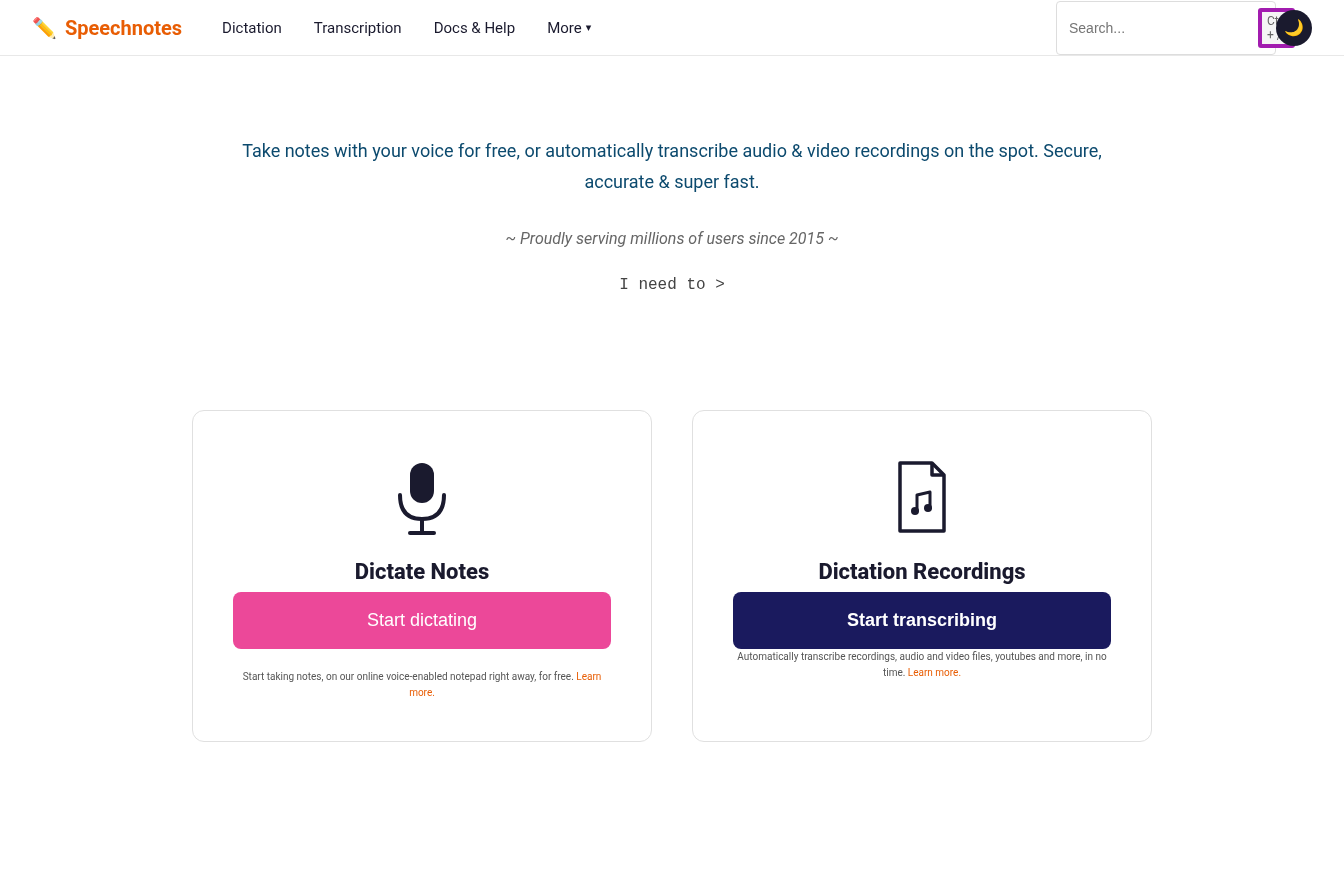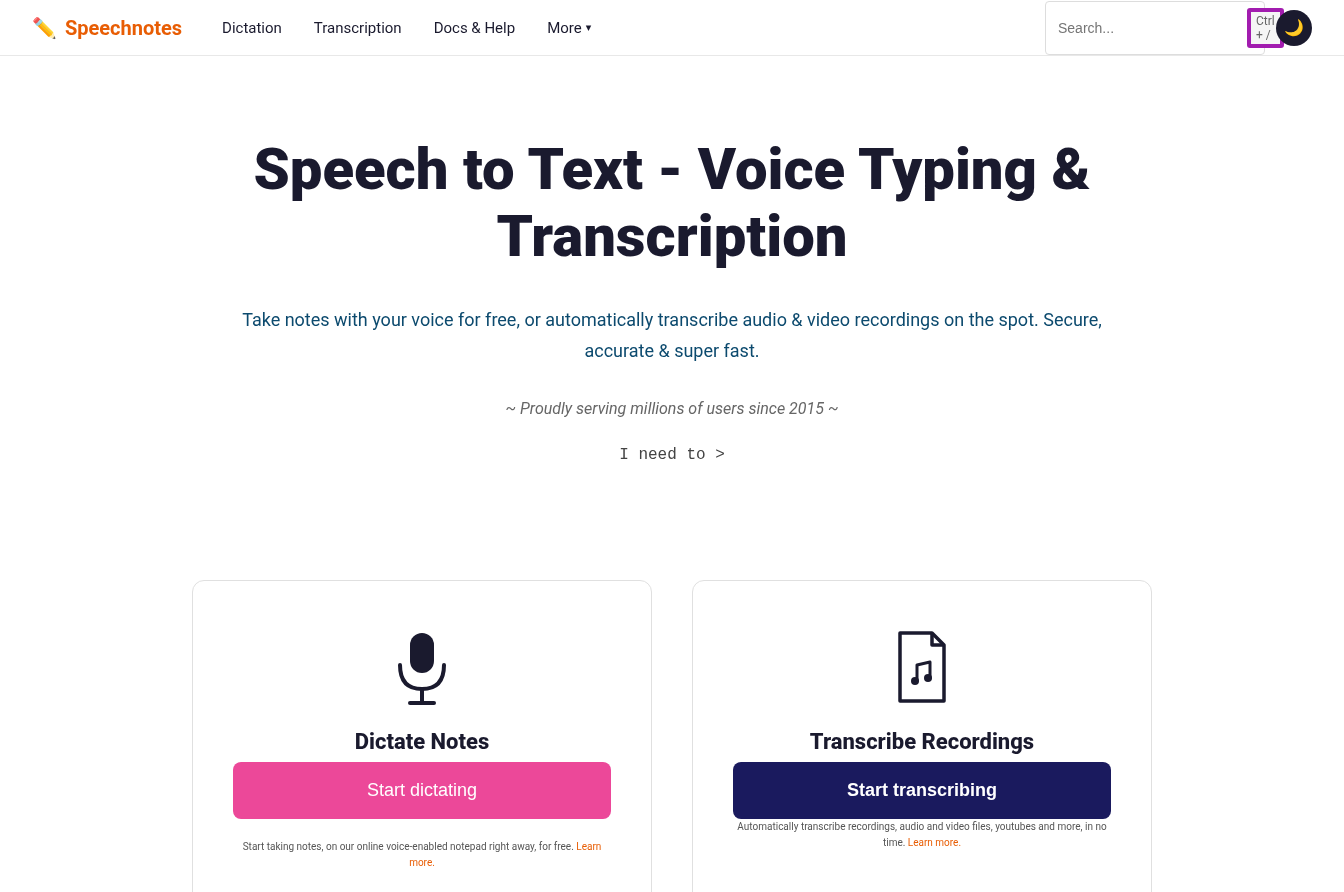--- a/index.html
+++ b/index.html
@@ -63,21 +63,21 @@
 
     .nav-link-more {
       display: flex;
       align-items: center;
       gap: 4px;
     }
 
     .nav-right {
       display: flex;
       align-items: center;
-      gap: 11px;
+      gap: 0;
     }
 
     .search-bar {
       display: flex;
       align-items: center;
       border: 1px solid #ddd;
       border-radius: 4px;
       padding: 6px 12px;
       gap: 8px;
       width: 220px;
@@ -258,21 +258,20 @@
   <div class="nav-right">
     <div class="search-bar">
       <input class="search-input" type="text" placeholder="Search..." style="">
       <span class="search-shortcut">Ctrl + /</span>
     </div>
     <button class="dark-mode-btn">🌙</button>
   </div>
 </nav>
 
 <section class="hero">
-  <h1 class="hero-title">Speech to Text - Voice Typing &amp; Transcription</h1>
   <p class="hero-subtitle">Take notes with your voice for free, or automatically
 transcribe audio &amp; video recordings on the spot. Secure,
 accurate &amp; super fast.</p>
   <p class="hero-tagline">~ Proudly serving millions of users since 2015 ~</p>
   <p class="hero-cta-text">I need to &gt;</p>
 </section>
 
 <div class="cards-section">
 
   <div class="card">
@@ -302,21 +301,21 @@
 
         <path d="M8 4 L40 4 L52 16 L52 72 L8 72 Z" fill="none" stroke="#1a1a2e" stroke-width="3.5" stroke-linejoin="round"></path>
 
         <path d="M40 4 L40 16 L52 16" stroke="#1a1a2e" stroke-width="3.5" stroke-linejoin="round" fill="none"></path>
 
         <path d="M25 52 L25 36 L38 33 L38 49" stroke="#1a1a2e" stroke-width="3" stroke-linecap="round" stroke-linejoin="round" fill="none"></path>
         <circle cx="23" cy="52" r="4" fill="#1a1a2e"></circle>
         <circle cx="36" cy="49" r="4" fill="#1a1a2e"></circle>
       </svg>
     </div>
-    <h2 class="card-title">Transcribe Recordings</h2>
+    <h2 class="card-title">Dictation Recordings</h2>
     <button class="btn-transcribe">Start transcribing</button>
     <p class="card-description">
       <span>Automatically transcribe recordings, audio and video files, youtubes and more, in no time.</span>
       <a href="#">Learn more.</a>
     </p>
   </div>
 
 </div>
 
 </body></html>

